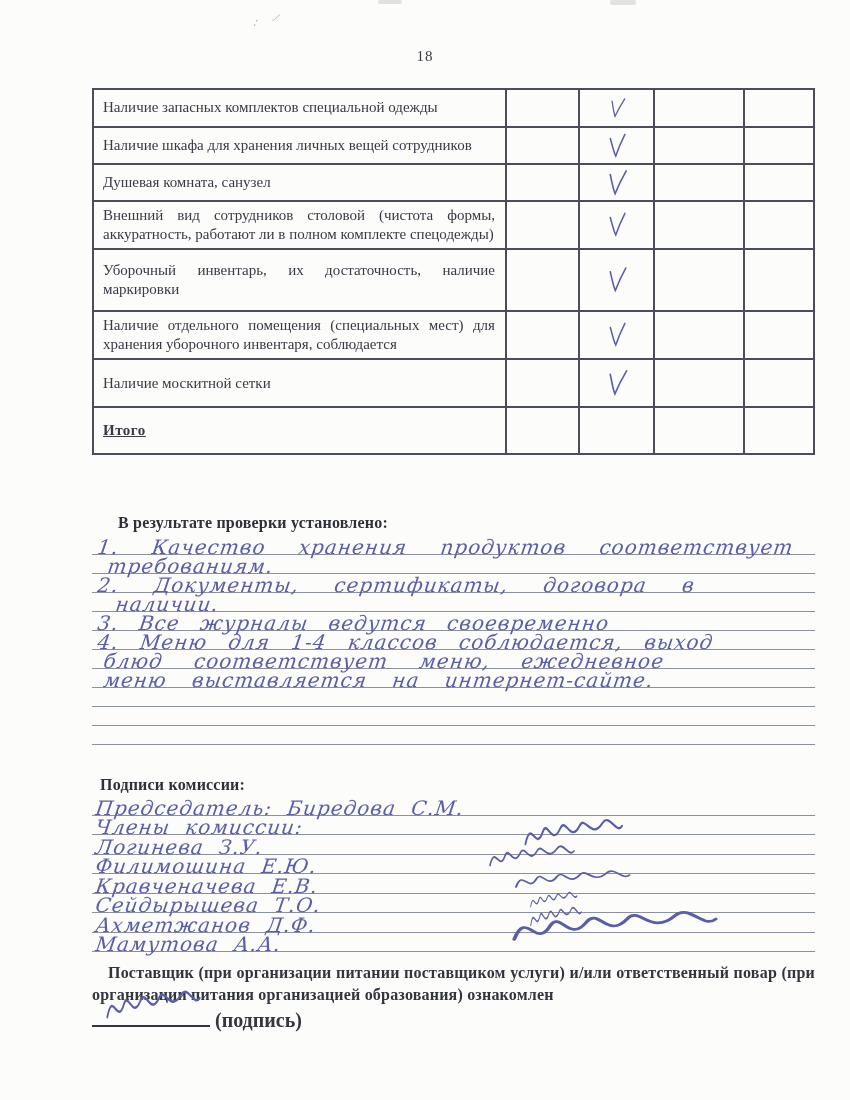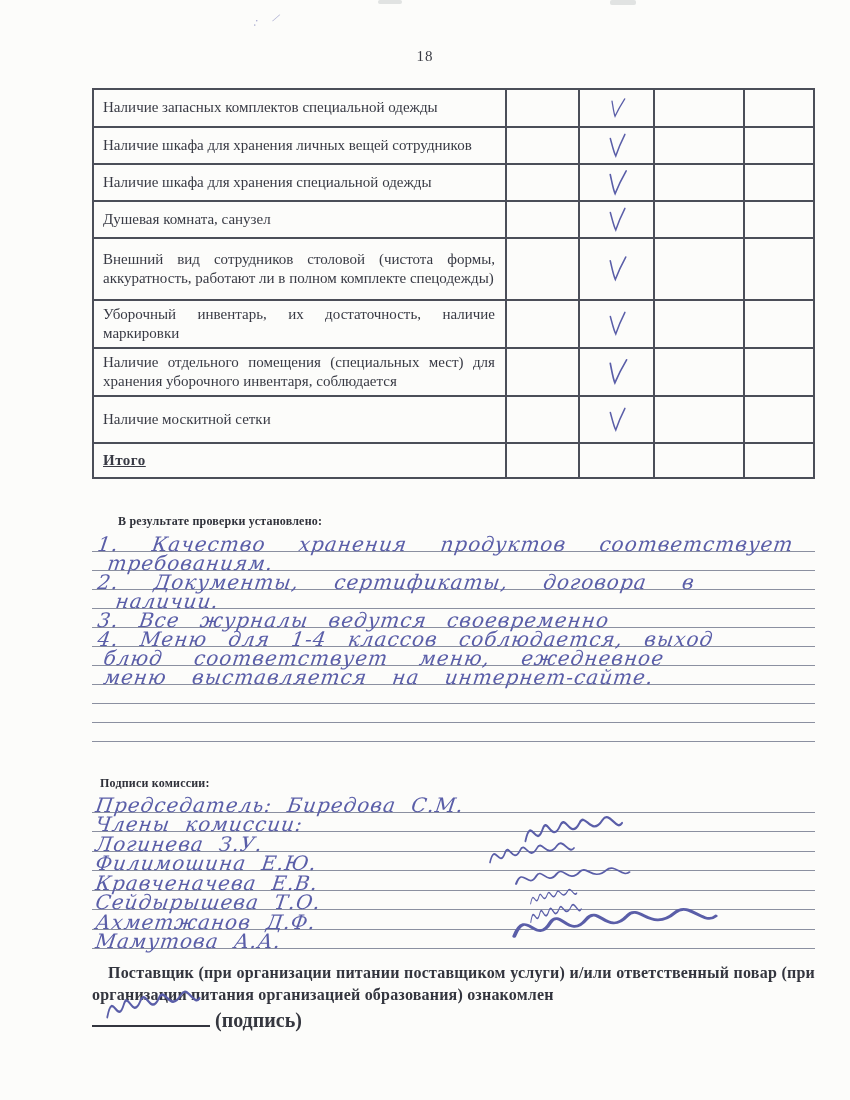--- a/index.html
+++ b/index.html
@@ -75,21 +75,21 @@
     color:var(--ink);
     transform:skewX(-8deg);
     transform-origin:left bottom;
     white-space:nowrap;
     letter-spacing:1px;
   }
 
   
   .results{position:absolute;left:92px;top:514px;width:723px;}
   .results h3, .commission h3{
-    font-size:12px;font-weight:bold;color:#2f313a;letter-spacing:.2px;
+    font-size:16px;font-weight:bold;color:#2f313a;letter-spacing:.2px;
   }
   .results h3{margin-left:26px;margin-bottom:4px;}
   .hw-line{
     position:relative;height:19px;
     border-bottom:1.5px solid var(--rule);
   }
   .hw-line .hw{
     position:absolute;left:4px;bottom:-5px;font-size:20px;
   }
   .results .hw-line:nth-of-type(1) .hw{word-spacing:26px;}
@@ -164,29 +164,20 @@
       <tr>
         <td class="label-cell">Наличие шкафа для хранения личных вещей сотрудников</td>
         <td class="mark-cell"></td>
         <td class="mark-cell"><svg class="check" width="20" height="28" viewBox="0 0 24 32">
             <path d="M4 7 C6 14 8 23 10.5 28 C12.5 22 18 9 21.5 2" fill="none" stroke="currentColor" stroke-width="1.8" stroke-linecap="round"></path>
           </svg></td>
         <td class="mark-cell"></td>
         <td class="mark-cell"></td>
       </tr>
       <tr>
-        <td class="label-cell">Наличие шкафа для хранения специальной одежды</td>
-        <td class="mark-cell"></td>
-        <td class="mark-cell"><svg class="check" width="20" height="28" viewBox="0 0 24 32">
-            <path d="M4 7 C6 14 8 23 10.5 28 C12.5 22 18 9 21.5 2" fill="none" stroke="currentColor" stroke-width="1.8" stroke-linecap="round"></path>
-          </svg></td>
-        <td class="mark-cell"></td>
-        <td class="mark-cell"></td>
-      </tr>
-      <tr>
         <td class="label-cell">Душевая комната, санузел</td>
         <td class="mark-cell"></td>
         <td class="mark-cell"><svg class="check" width="20" height="28" viewBox="0 0 24 32">
             <path d="M4 7 C6 14 8 23 10.5 28 C12.5 22 18 9 21.5 2" fill="none" stroke="currentColor" stroke-width="1.8" stroke-linecap="round"></path>
           </svg></td>
         <td class="mark-cell"></td>
         <td class="mark-cell"></td>
       </tr>
       <tr>
         <td class="label-cell">Внешний вид сотрудников столовой (чистота формы, аккуратность, работают ли в полном комплекте спецодежды)</td>

